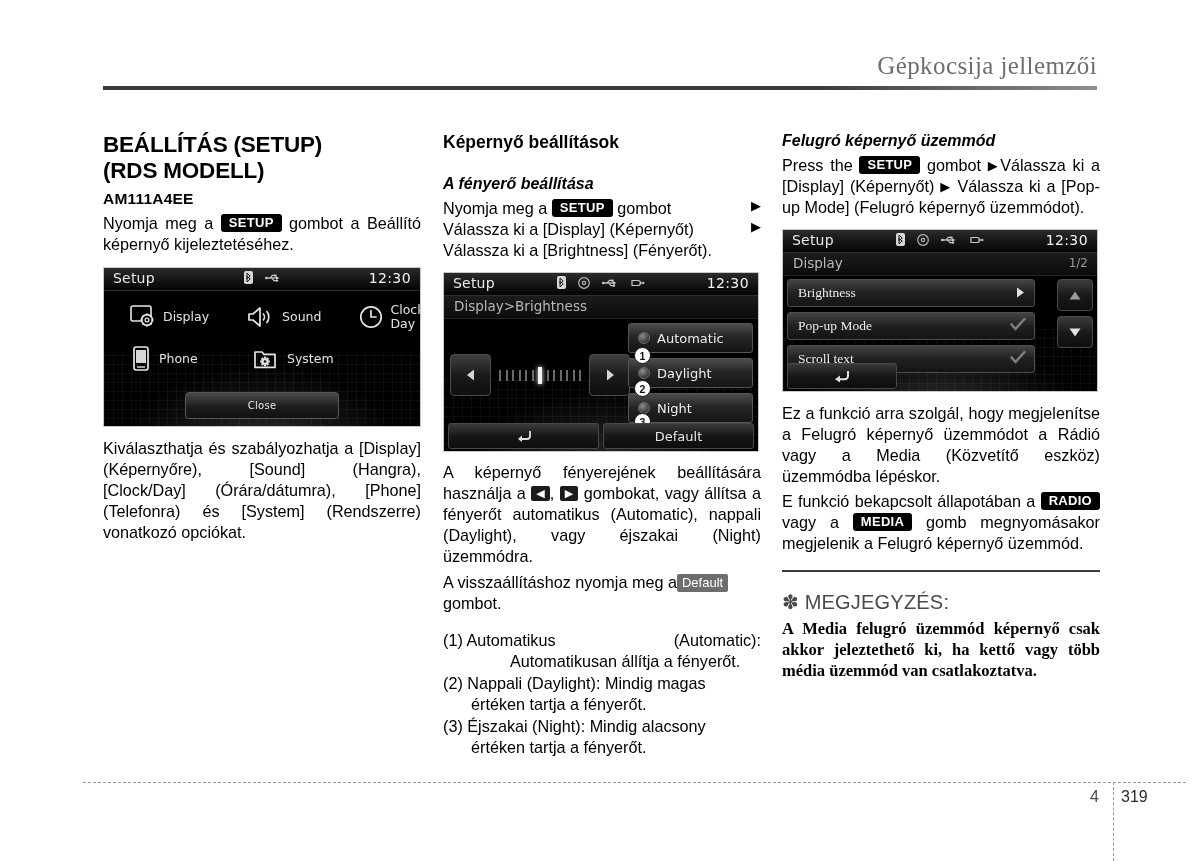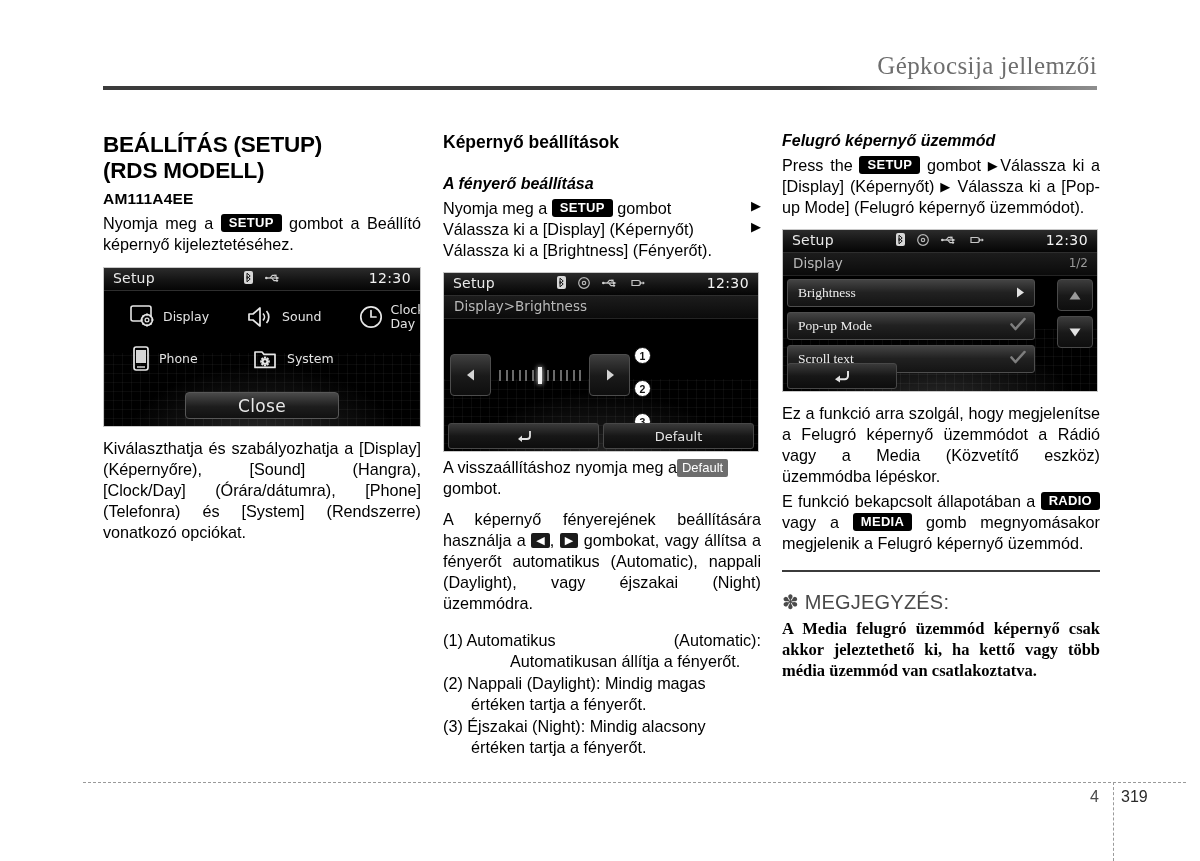--- a/index.html
+++ b/index.html
@@ -133,21 +133,21 @@
   
   .home-grid{position:absolute;left:0;right:0;top:12px;}
   .home-row{display:flex;justify-content:flex-start;padding-left:26px;gap:38px;}
   .home-cell{display:flex;align-items:center;gap:7px;width:86px;}
   .home-cell .lbl{color:#e3e3e3;font-size:12.5px;line-height:13.5px;}
   .close-btn{
     position:absolute;left:50%;transform:translateX(-50%);bottom:9px;
     width:152px;height:25px;border-radius:4px;
     background:linear-gradient(180deg,#4a4a4a,#1d1d1d 55%,#111);
     border:1px solid #585858;
-    color:#e8e8e8;font-size:17px;display:flex;align-items:center;justify-content:center;
+    color:#e8e8e8;font-size:10px;display:flex;align-items:center;justify-content:center;
     letter-spacing:.3px;
   }
 
   
   .bright-wrap{position:relative;}
   .opt-col{position:absolute;right:5px;top:4px;width:125px;}
   .opt-btn{
     position:relative;height:28px;margin-bottom:5px;border-radius:3px;
     background:linear-gradient(180deg,#4c4c4c,#242424 48%,#151515);
     border:1px solid #555;display:flex;align-items:center;padding-left:9px;gap:7px;
@@ -430,46 +430,60 @@
             <span class="tk"></span>
             <span class="tk"></span>
           </div>
           <div class="arw-btn">
             <svg width="14" height="14" viewBox="0 0 14 14">
                 <path d="M4 1.5 L11 7 L4 12.5 Z" fill="#d4d4d4"></path>
               </svg>
           </div>
         </div>
 
+        <div class="opt-col">
+          <div class="opt-btn">
+            <span class="radio"></span>
+            <span class="otxt">Automatic</span>
+          </div>
+          <div class="opt-btn">
+            <span class="radio"></span>
+            <span class="otxt">Daylight</span>
+          </div>
+          <div class="opt-btn">
+            <span class="radio"></span>
+            <span class="otxt">Night</span>
+          </div>
+        </div>
 
         <div class="callout" style="left:190px;top:28px;">1</div>
         <div class="callout" style="left:190px;top:61px;">2</div>
         <div class="callout" style="left:190px;top:94px;">3</div>
 
         <div class="bottom-bar">
           <div class="bb-btn">
             <svg width="18" height="12" viewBox="0 0 18 12">
                 <path d="M15 1 v5 a3 3 0 0 1 -3 3 H4" fill="none" stroke="#e0e0e0" stroke-width="1.8"></path>
                 <path d="M7 5.5 L3 9 L7 12 Z" fill="#e0e0e0"></path>
               </svg>
           </div>
           <div class="bb-btn">Default</div>
         </div>
       </div>
     </div>
 
-    <p class="body nj" style="margin-top:5px;">
-      <span>A visszaállításhoz nyomja meg a</span><span class="pill-grey">Default</span>
-      <span>gombot.</span>
-    </p>
     <p class="body" style="margin-top:10px;">
       <span>A képernyő fényerejének beállítására használja a</span>
       <span class="pill-arrow">◀</span><span>,</span>
       <span class="pill-arrow">▶</span>
       <span>gombokat, vagy állítsa a fényerőt automatikus (Automatic), nappali (Daylight), vagy éjszakai (Night) üzemmódra.</span>
+    </p>
+    <p class="body nj" style="margin-top:5px;">
+      <span>A visszaállításhoz nyomja meg a</span><span class="pill-grey">Default</span>
+      <span>gombot.</span>
     </p>
 
     <ol class="numlist">
       <li>
         <span class="jt">
             <span><span>(1)</span>
         <span>Automatikus</span></span>
         <span>(Automatic):</span>
           </span>
         <span class="ind" style="margin-left:28px;padding-left:39px;">Automatikusan állítja a fényerőt.</span>

